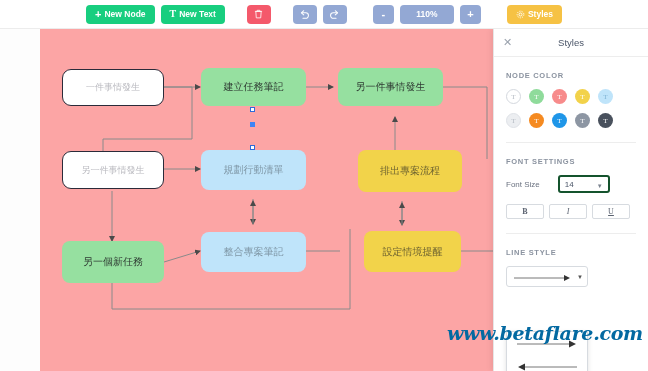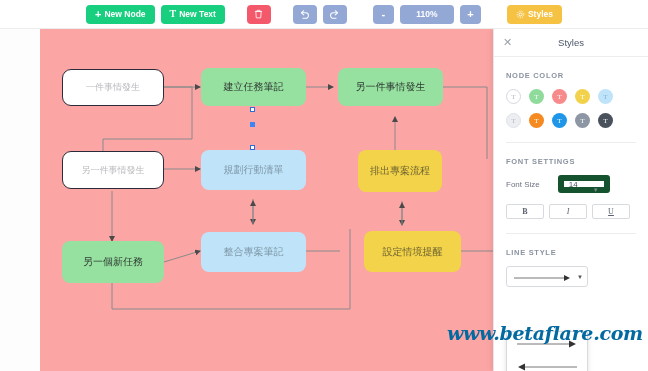--- a/index.html
+++ b/index.html
@@ -100,21 +100,21 @@
     font-size:7px;color:#ffffff;cursor:pointer;box-sizing:border-box;
     font-family:"Liberation Serif",serif;
   }
   .swatch.empty{background:#fff;border:1px solid #d4d8de;color:#b4bac2;}
   .swatch.empty2{background:#eceef1;border:1px solid #dfe2e7;color:#b4bac2;}
   .divider{height:1px;background:#ededed;margin:14px 12px 0 12px;}
 
   .font-row{display:flex;align-items:center;margin-left:12px;gap:18px;}
   .font-lbl{font-size:8px;color:#6b7280;}
   .select{
-    width:52px;height:18px;border:6px solid #14532d;border-radius:3px;
+    width:52px;height:18px;border:2px solid #14532d;border-radius:3px;
     background:#fff;font-size:8px;color:#4a5568;
     display:flex;align-items:center;padding:0 5px;box-sizing:border-box;
     position:relative;cursor:pointer;
   }
   .select .caret{position:absolute;right:5px;top:6px;font-size:6px;color:#7b838f;}
   .fmt-row{display:flex;gap:5px;margin-left:12px;margin-top:11px;}
   .fmt-btn{
     width:38px;height:15px;border:1px solid #d7dbe0;border-radius:2px;
     background:#fff;display:flex;align-items:center;justify-content:center;
     font-size:8px;color:#5a6270;cursor:pointer;box-sizing:border-box;
@@ -265,21 +265,21 @@
     </div>
 
     <div class="node n-outline" style="left:22px;top:122px;width:102px;height:38px;">
       <span>另一件事情發生</span>
     </div>
 
     <div class="node n-blue" style="left:161px;top:121px;width:105px;height:40px;">
       <span>規劃行動清單</span>
     </div>
 
-    <div class="node n-yellow" style="left:318px;top:121px;width:84px;height:42px;">
+    <div class="node n-yellow" style="left:318px;top:121px;width:104px;height:42px;">
       <span>排出專案流程</span>
     </div>
 
     <div class="node n-green" style="left:457px;top:120px;width:56px;height:42px;">
       <span>每日</span>
     </div>
 
     <div class="node n-green" style="left:22px;top:212px;width:102px;height:42px;">
       <span>另一個新任務</span>
     </div>

